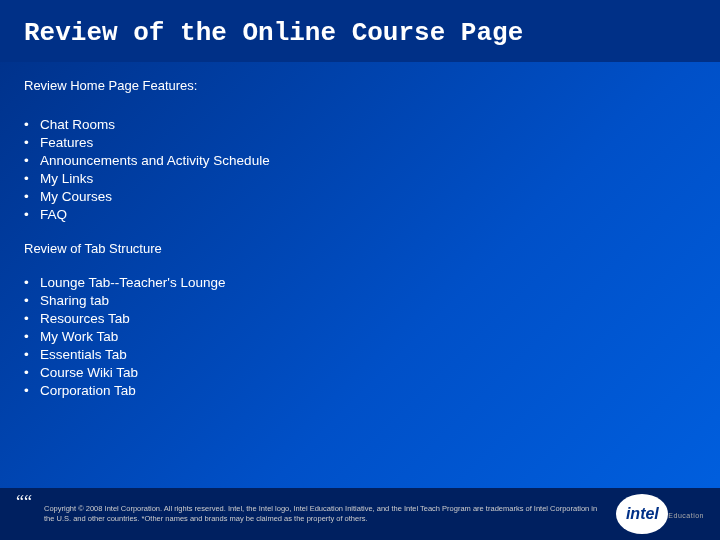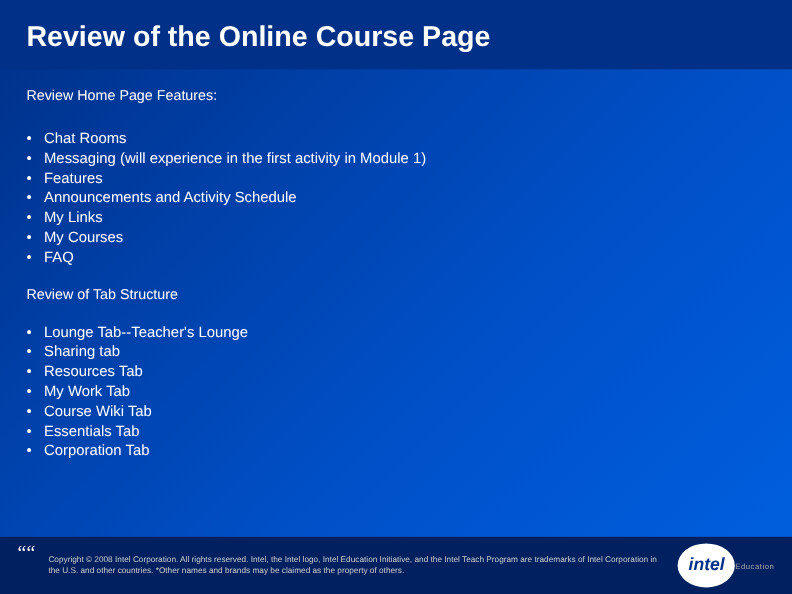--- a/index.html
+++ b/index.html
@@ -28,21 +28,21 @@
     .title-bar {
       background-color: #003087;
       padding: 18px 24px 14px 24px;
       border-bottom: none;
     }
 
     .title-text {
       font-size: 26px;
       font-weight: bold;
       color: #ffffff;
-      font-family: Liberation Sans, sans-serif;
+      font-family: Liberation Mono, monospace;
     }
 
     .content-area {
       padding: 16px 24px 0 24px;
     }
 
     .section-header {
       font-size: 13px;
       color: #ffffff;
       margin-bottom: 22px;
@@ -147,37 +147,36 @@
 <div class="slide-container">
   <div class="title-bar">
     <span class="title-text">Review of the Online Course Page</span>
   </div>
 
   <div class="content-area">
     <p class="section-header">Review Home Page Features:</p>
 
     <ul class="bullet-list">
       <li>Chat Rooms</li>
-      <li>Messaging (will experience in the first activity in Module 1)</li>
       <li>Features</li>
       <li>Announcements and Activity Schedule</li>
       <li>My Links</li>
       <li>My Courses</li>
       <li>FAQ</li>
     </ul>
 
     <p class="review-tab-header">Review of Tab Structure</p>
 
     <ul class="bullet-list">
       <li>Lounge Tab--Teacher's Lounge</li>
       <li>Sharing tab</li>
       <li>Resources Tab</li>
       <li>My Work Tab</li>
+      <li>Essentials Tab</li>
       <li>Course Wiki Tab</li>
-      <li>Essentials Tab</li>
       <li>Corporation Tab</li>
     </ul>
   </div>
 
   <div class="footer">
     <span class="footer-quote">““</span>
     <span class="footer-text">Copyright © 2008 Intel Corporation. All rights reserved. Intel, the Intel logo, Intel Education Initiative, and the Intel Teach Program are trademarks of Intel Corporation in the U.S. and other countries.
 *Other names and brands may be claimed as the property of others.</span>
     <div class="intel-logo">
       <div class="intel-logo-box">

